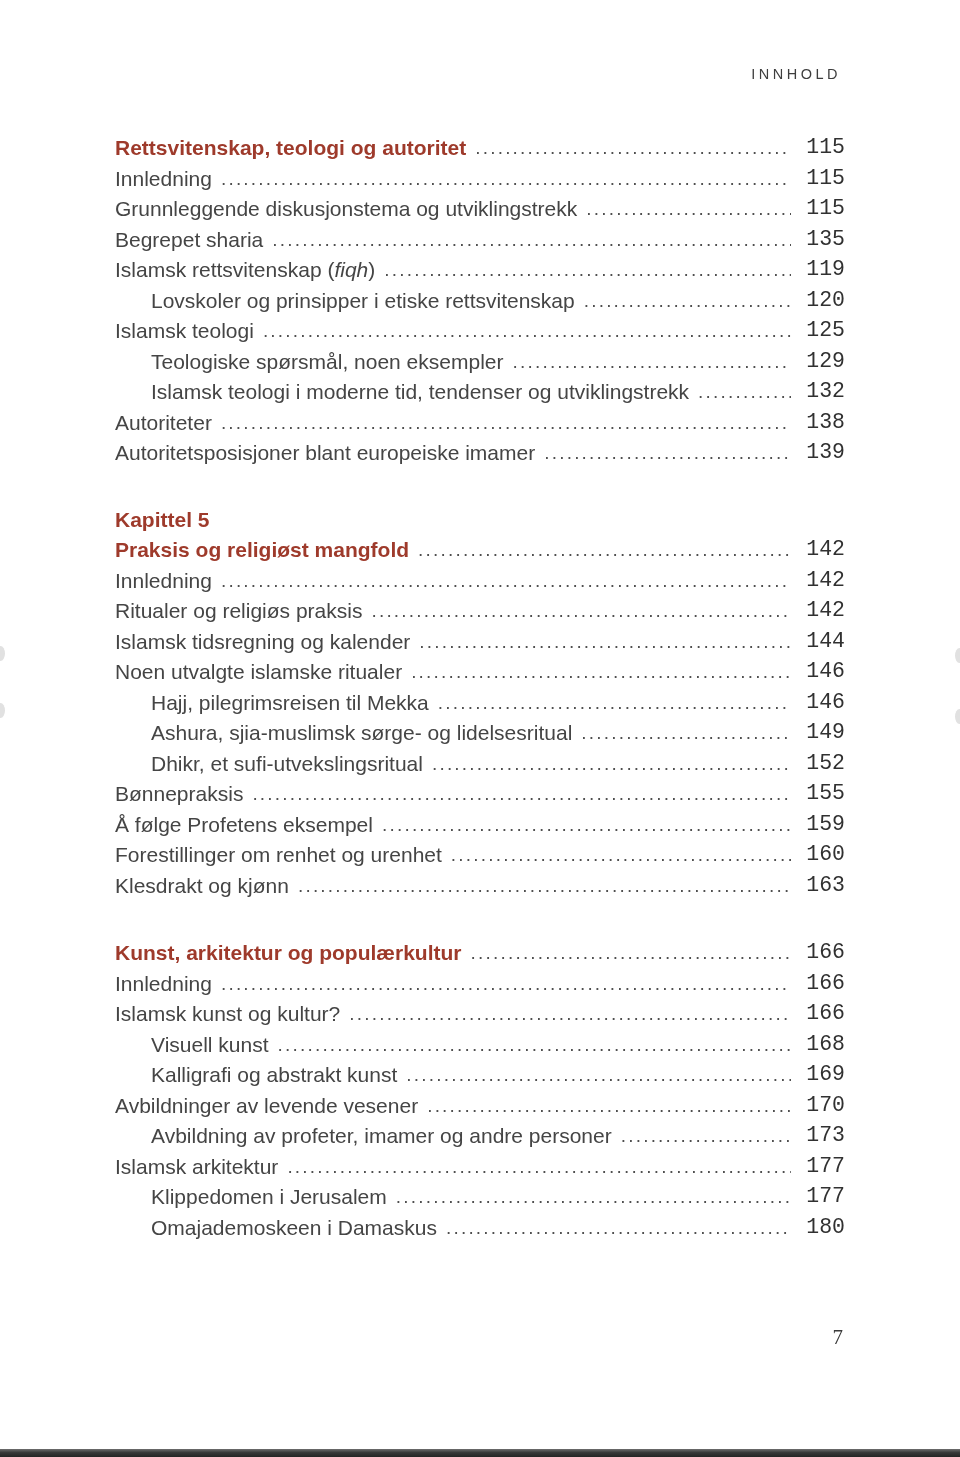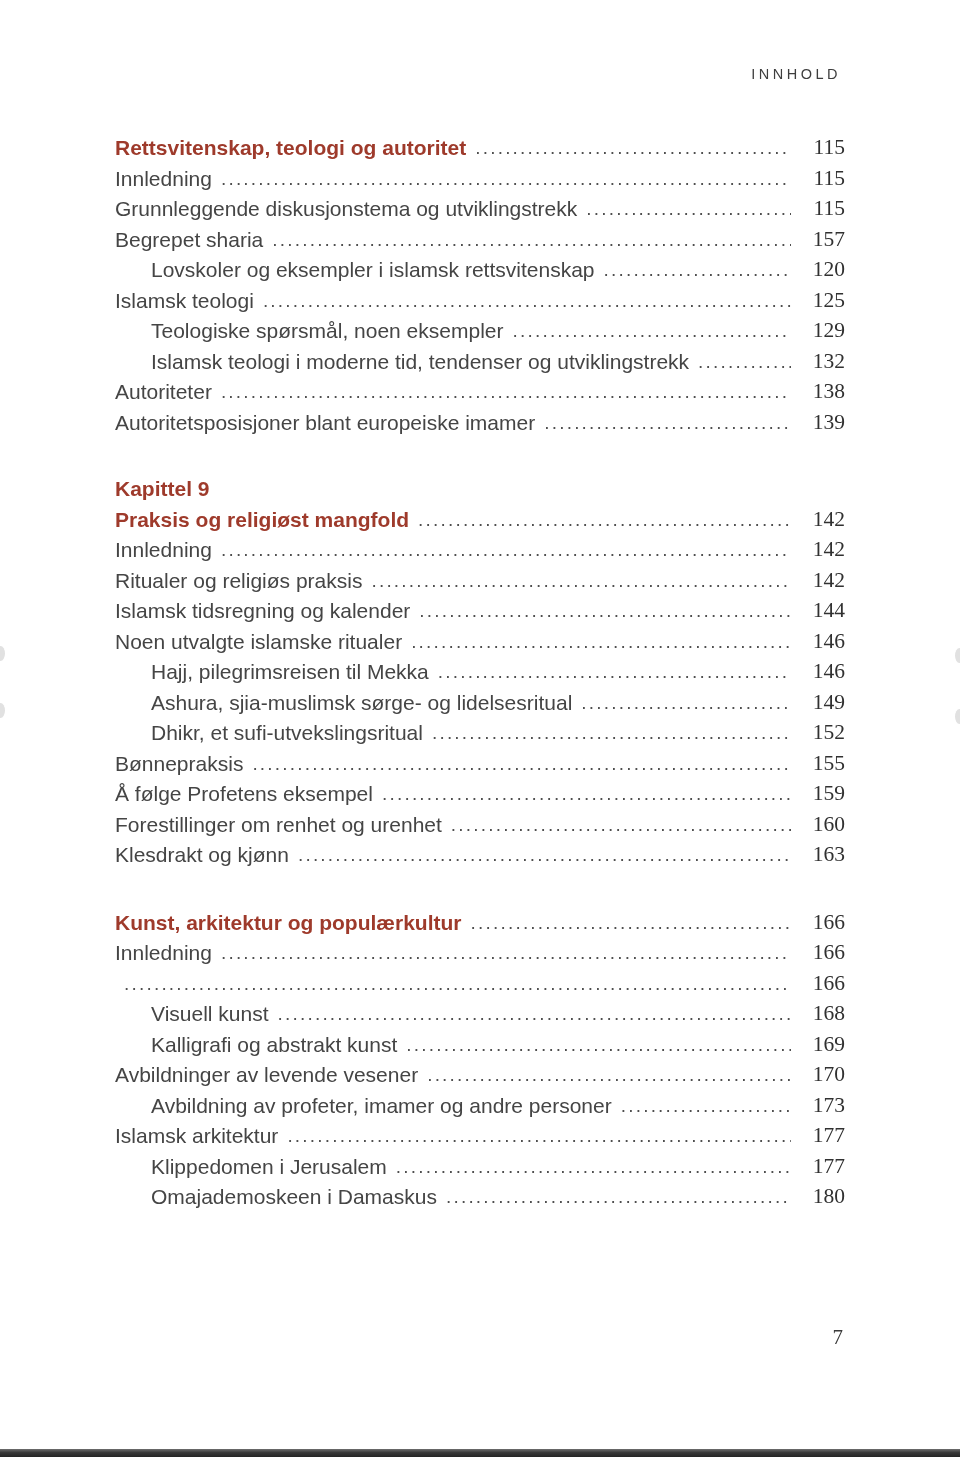--- a/index.html
+++ b/index.html
@@ -64,21 +64,21 @@
   }
   .leader::after {
     content: "..............................................................................................................................................................................";
     font-size: 19px;
     letter-spacing: 2.2px;
   }
   .num {
     flex: none;
     width: 50px;
     text-align: right;
-    font-family: Liberation Serif, serif;
+    font-family: Liberation Mono, monospace;
     font-size: 21.5px;
     color: #313131;
   }
 
   
   .folio {
     position: absolute;
     top: 1325px;
     right: 117px;
     font-family: "Liberation Serif", serif;
@@ -127,26 +127,31 @@
 
   <div class="row entry">
     <span class="entry-text">Grunnleggende diskusjonstema og utviklingstrekk</span>
     <span class="leader"></span>
     <span class="num">115</span>
   </div>
 
   <div class="row entry">
     <span class="entry-text">Begrepet sharia</span>
     <span class="leader"></span>
-    <span class="num">157</span>
-  </div>
-
-
-  <div class="row entry indent">
-    <span class="entry-text">Lovskoler og eksempler i islamsk rettsvitenskap</span>
+    <span class="num">135</span>
+  </div>
+
+  <div class="row entry">
+    <span class="entry-text"><span>Islamsk rettsvitenskap (</span><span class="it">fiqh</span><span>)</span></span>
+    <span class="leader"></span>
+    <span class="num">119</span>
+  </div>
+
+  <div class="row entry indent">
+    <span class="entry-text">Lovskoler og prinsipper i etiske rettsvitenskap</span>
     <span class="leader"></span>
     <span class="num">120</span>
   </div>
 
   <div class="row entry">
     <span class="entry-text">Islamsk teologi</span>
     <span class="leader"></span>
     <span class="num">125</span>
   </div>
 
@@ -171,21 +176,21 @@
 
   <div class="row entry">
     <span class="entry-text">Autoritetsposisjoner blant europeiske imamer</span>
     <span class="leader"></span>
     <span class="num">139</span>
   </div>
 </div>
   </section>
 
   <section class="chapter">
-    <div class="chapter-label">Kapittel 9</div>
+    <div class="chapter-label">Kapittel 5</div>
     <div class="row title-row">
       <span class="title-text">Praksis og religiøst mangfold</span>
       <span class="leader"></span>
       <span class="num">142</span>
     </div>
     <div class="entries">
   <div class="row entry">
     <span class="entry-text">Innledning</span>
     <span class="leader"></span>
     <span class="num">142</span>
@@ -260,20 +265,21 @@
       <span class="num">166</span>
     </div>
     <div class="entries">
   <div class="row entry">
     <span class="entry-text">Innledning</span>
     <span class="leader"></span>
     <span class="num">166</span>
   </div>
 
   <div class="row entry">
+    <span class="entry-text">Islamsk kunst og kultur?</span>
     <span class="leader"></span>
     <span class="num">166</span>
   </div>
 
   <div class="row entry indent">
     <span class="entry-text">Visuell kunst</span>
     <span class="leader"></span>
     <span class="num">168</span>
   </div>
 

